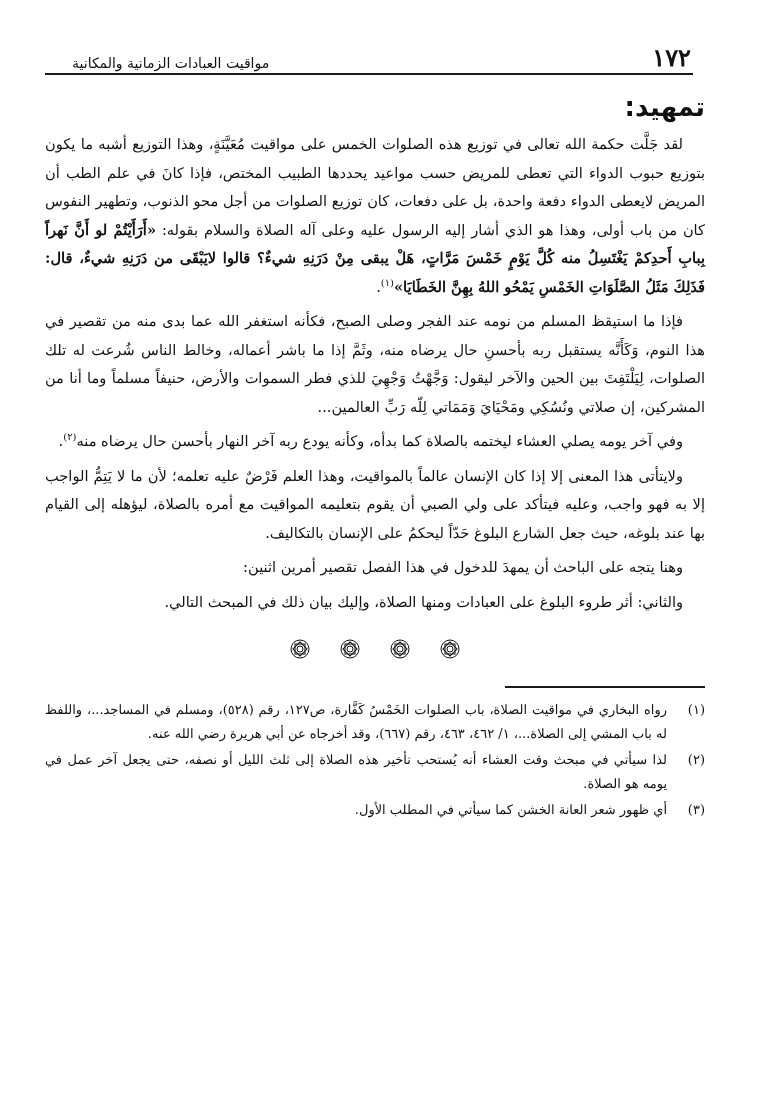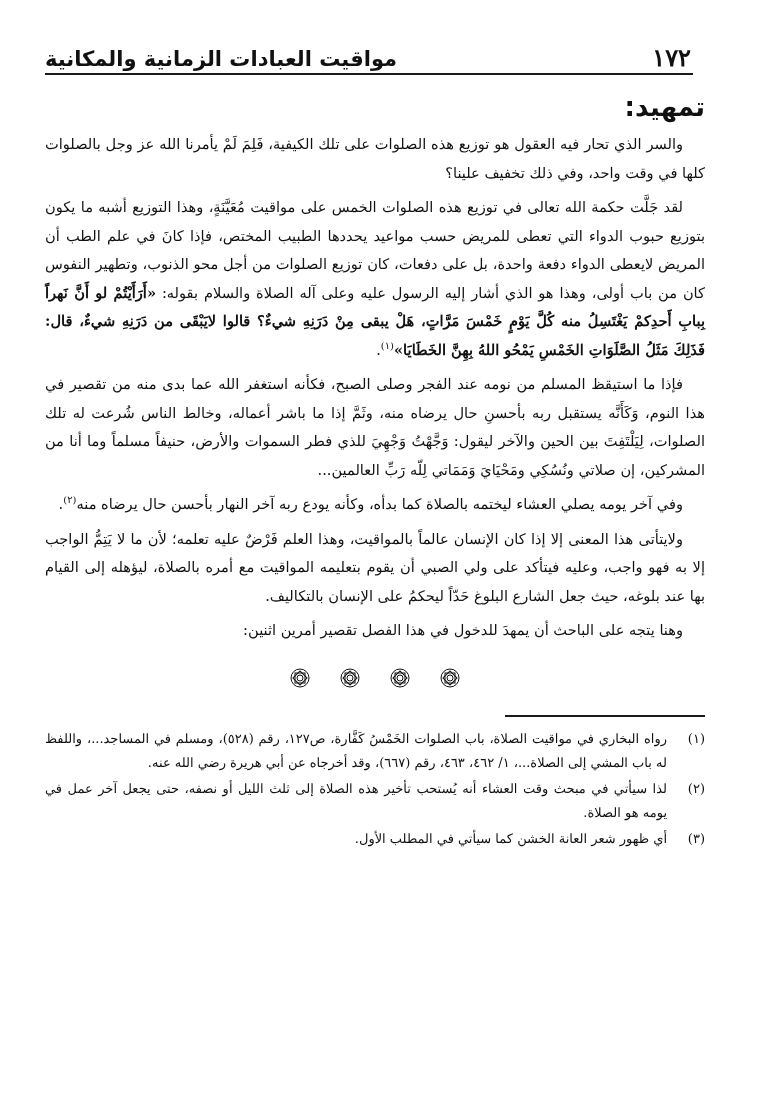--- a/index.html
+++ b/index.html
@@ -8,21 +8,21 @@
       color: #111;
       font-family: "DejaVu Sans", sans-serif;
     }
     .page { position: absolute; left: 0; top: 0; width: 758px; height: 1095px; direction: rtl; }
     .running-head {
       position: absolute; top: 40px; left: 45px; width: 648px; height: 30px;
       display: flex; justify-content: space-between; align-items: flex-end;
       border-bottom: 2px solid #1a1a1a; padding-bottom: 3px;
     }
     .page-number { font-size: 24px; font-weight: bold; font-family: Liberation Sans, sans-serif; line-height: 1; margin-right: 2px; }
-    .book-title { font-size: 21px; font-weight: bold; font-family: "DejaVu Sans", sans-serif; line-height: 1; }
+    .book-title { font-size: 14px; font-weight: normal; font-family: "DejaVu Sans", sans-serif; line-height: 1; margin-left: 27px; }
     .content { position: absolute; top: 92px; left: 45px; width: 660px; }
     .heading { font-size: 26px; font-weight: bold; margin: 0 0 8px 0; line-height: 30px; }
     p.para {
       margin: 0 0 6px 0; font-family: "DejaVu Serif", serif; font-size: 14.6px; line-height: 28.5px;
       text-align: justify; text-indent: 22px;
     }
     .quote { font-weight: bold; }
     sup { font-size: 10px; line-height: 0; }
     .ornaments { display: flex; justify-content: center; gap: 28px; direction: ltr; margin: 22px 0 26px 0; }
     .ornament { width: 22px; height: 22px; }
@@ -36,31 +36,31 @@
 
 <div class="page">
   <div class="running-head">
     <span class="page-number">١٧٢</span>
     <span class="book-title">مواقيت العبادات الزمانية والمكانية</span>
   </div>
 
   <div class="content">
     <div class="heading">تمهيد:</div>
 
-    <p class="para">والسر الذي تحار فيه العقول هو توزيع هذه الصلوات على تلك الكيفية، فَلِمَ لَمْ يأمرنا الله عز وجل بالصلوات كلها في وقت واحد، وفي ذلك تخفيف علينا؟</p>
     <p class="para">
       <span>لقد جَلَّت حكمة الله تعالى في توزيع هذه الصلوات الخمس على مواقيت مُعَيَّنَةٍ، وهذا التوزيع أشبه ما يكون بتوزيع حبوب الدواء التي تعطى للمريض حسب مواعيد يحددها الطبيب المختص، فإذا كانَ في علم الطب أن المريض لايعطى الدواء دفعة واحدة، بل على دفعات، كان توزيع الصلوات من أجل محو الذنوب، وتطهير النفوس كان من باب أولى، وهذا هو الذي أشار إليه الرسول عليه وعلى آله الصلاة والسلام بقوله:</span>
       <span class="quote">«أَرَأَيْتُمْ لو أَنَّ نَهراً بِبابِ أَحدِكمْ يَغْتَسِلُ منه كُلَّ يَوْمٍ خَمْسَ مَرَّاتٍ، هَلْ يبقى مِنْ دَرَنِهِ شيءٌ؟ قالوا لايَبْقَى من دَرَنِهِ شيءٌ، قال: فَذَلِكَ مَثَلُ الصَّلَوَاتِ الخَمْسِ يَمْحُو اللهُ بِهِنَّ الخَطَايَا»</span><sup>(١)</sup><span>.</span>
     </p>
     <p class="para">فإذا ما استيقظ المسلم من نومه عند الفجر وصلى الصبح، فكأنه استغفر الله عما بدى منه من تقصير في هذا النوم، وَكَأَنَّه يستقبل ربه بأحسنِ حال يرضاه منه، وثَمَّ إذا ما باشر أعماله، وخالط الناس شُرعت له تلك الصلوات، لِيَلْتَفِتَ بين الحين والآخر ليقول: وَجَّهْتُ وَجْهِيَ للذي فطر السموات والأرض، حنيفاً مسلماً وما أنا من المشركين، إن صلاتي ونُسُكِي ومَحْيَايَ وَمَمَاتي لِلّه رَبِّ العالمين...</p>
     <p class="para">
       <span>وفي آخر يومه يصلي العشاء ليختمه بالصلاة كما بدأه، وكأنه يودع ربه آخر النهار بأحسن حال يرضاه منه</span><sup>(٢)</sup><span>.</span>
     </p>
     <p class="para">ولايتأتى هذا المعنى إلا إذا كان الإنسان عالماً بالمواقيت، وهذا العلم فَرْضٌ عليه تعلمه؛ لأن ما لا يَتِمُّ الواجب إلا به فهو واجب، وعليه فيتأكد على ولي الصبي أن يقوم بتعليمه المواقيت مع أمره بالصلاة، ليؤهله إلى القيام بها عند بلوغه، حيث جعل الشارع البلوغ حَدّاً ليحكمُ على الإنسان بالتكاليف.</p>
     <p class="para">وهنا يتجه على الباحث أن يمهدَ للدخول في هذا الفصل تقصير أمرين اثنين:</p>
+    <p class="para">والثاني: أثر طروء البلوغ على العبادات ومنها الصلاة، وإليك بيان ذلك في المبحث التالي.</p>
 
     <div class="ornaments">
       <svg class="ornament" viewBox="0 0 22 22">
           <g fill="none" stroke="#111" stroke-width="1">
             <circle cx="11" cy="11" r="9"></circle>
             <rect x="6" y="6" width="10" height="10"></rect>
             <rect x="6" y="6" width="10" height="10" transform="rotate(45 11 11)"></rect>
             <circle cx="11" cy="11" r="3"></circle>
           </g>
         </svg>

